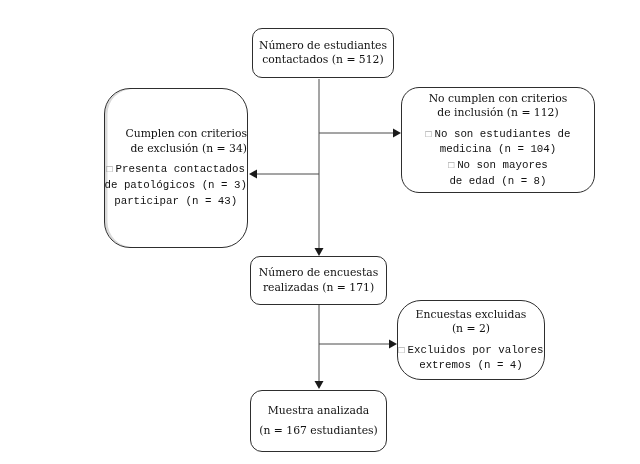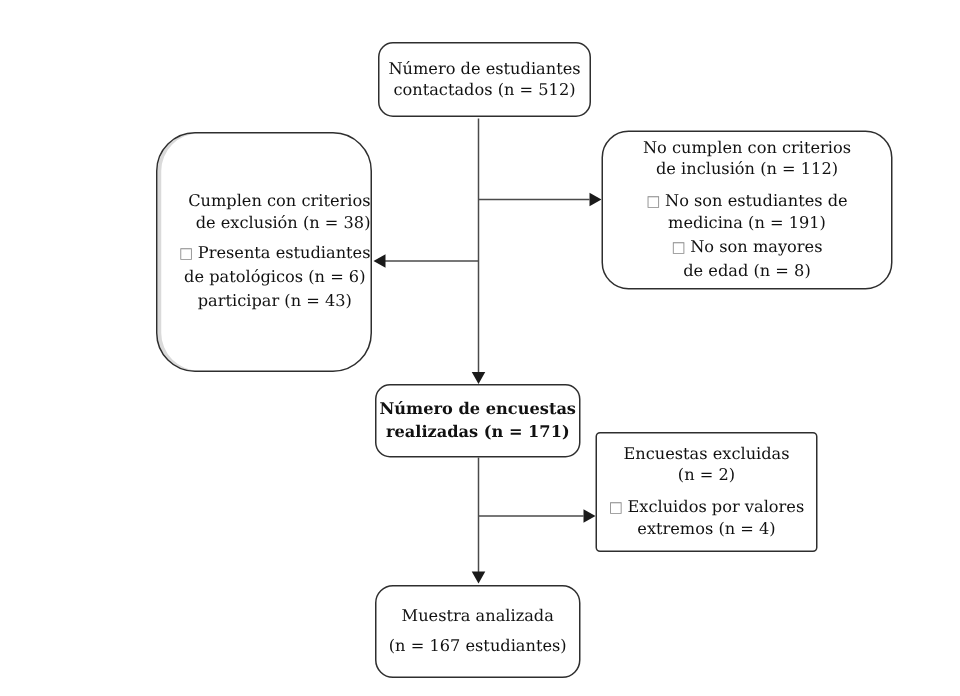--- a/index.html
+++ b/index.html
@@ -30,32 +30,32 @@
     display: flex;
     flex-direction: column;
     justify-content: center;
     align-items: center;
     text-align: center;
     font-size: 10.8px;
     line-height: 14.4px;
   }
   .line { white-space: nowrap; }
   .items { margin-top: 4px; }
-  .item { margin-top: 2px; }
+  .item { margin-top: 2px; font-family: Liberation Mono, monospace; }
   .cb {
     color: #8a8a8a;
     font-size: 10px;
     margin-right: 3px;
   }
   #box-contacted { left: 252px; top: 28px;  width: 142px; height: 50px;  border-radius: 10px; }
   #box-exclusion { left: 104px; top: 88px;  width: 144px; height: 160px; border-radius: 26px;
                    box-shadow: inset 2.5px 0 0 #dadada; align-items: flex-end; }
   #box-inclusion { left: 401px; top: 87px;  width: 194px; height: 106px; border-radius: 18px; }
-  #box-surveys   { left: 250px; top: 256px; width: 137px; height: 49px;  border-radius: 10px; font-weight: bold; }
-  #box-excluded  { left: 397px; top: 288px; width: 148px; height: 80px;  border-radius: 3px; }
+  #box-surveys   { left: 250px; top: 256px; width: 137px; height: 49px;  border-radius: 10px; }
+  #box-excluded  { left: 397px; top: 300px; width: 148px; height: 80px;  border-radius: 24px; }
   #box-analyzed  { left: 250px; top: 390px; width: 137px; height: 62px;  border-radius: 12px; }
   #box-analyzed .line + .line { margin-top: 5px; text-align: right; }
   .connectors line    { stroke: #4a4a4a; stroke-width: 1; }
   .connectors polygon { fill: #1a1a1a; }
 </style>
 </head>
 <body>
 
 <div class="canvas">
 
@@ -77,39 +77,39 @@
     <polygon points="389,339.5 389,348.5 397,344"></polygon>
   </svg>
 
   <div class="box" id="box-contacted">
     <div class="line">Número de estudiantes</div>
     <div class="line">contactados (n = 512)</div>
   </div>
 
   <div class="box" id="box-exclusion">
     <div class="line">Cumplen con criterios</div>
-    <div class="line">de exclusión (n = 38)</div>
+    <div class="line">de exclusión (n = 34)</div>
     <div class="items">
       <div class="item">
-        <div class="line"><span class="cb">□</span><span>Presenta estudiantes</span></div>
-        <div class="line">de patológicos (n = 6)</div>
+        <div class="line"><span class="cb">□</span><span>Presenta contactados</span></div>
+        <div class="line">de patológicos (n = 3)</div>
       </div>
       <div class="item">
         <div class="line">participar (n = 43)</div>
       </div>
     </div>
   </div>
 
   <div class="box" id="box-inclusion">
     <div class="line">No cumplen con criterios</div>
     <div class="line">de inclusión (n = 112)</div>
     <div class="items">
       <div class="item">
         <div class="line"><span class="cb">□</span><span>No son estudiantes de</span></div>
-        <div class="line">medicina (n = 191)</div>
+        <div class="line">medicina (n = 104)</div>
       </div>
       <div class="item">
         <div class="line"><span class="cb">□</span><span>No son mayores</span></div>
         <div class="line">de edad (n = 8)</div>
       </div>
     </div>
   </div>
 
   <div class="box" id="box-surveys">
     <div class="line">Número de encuestas</div>

